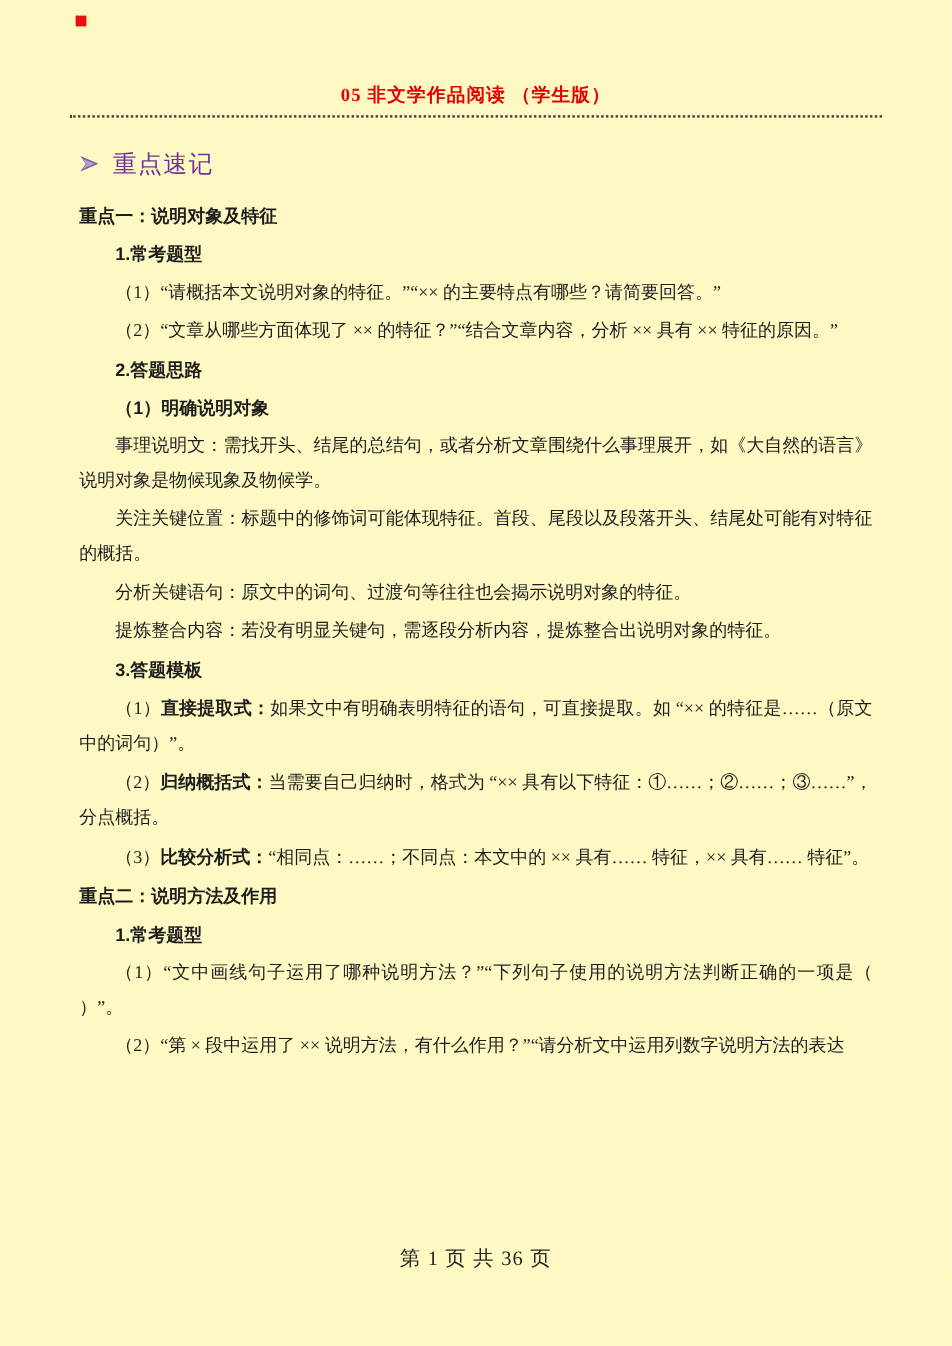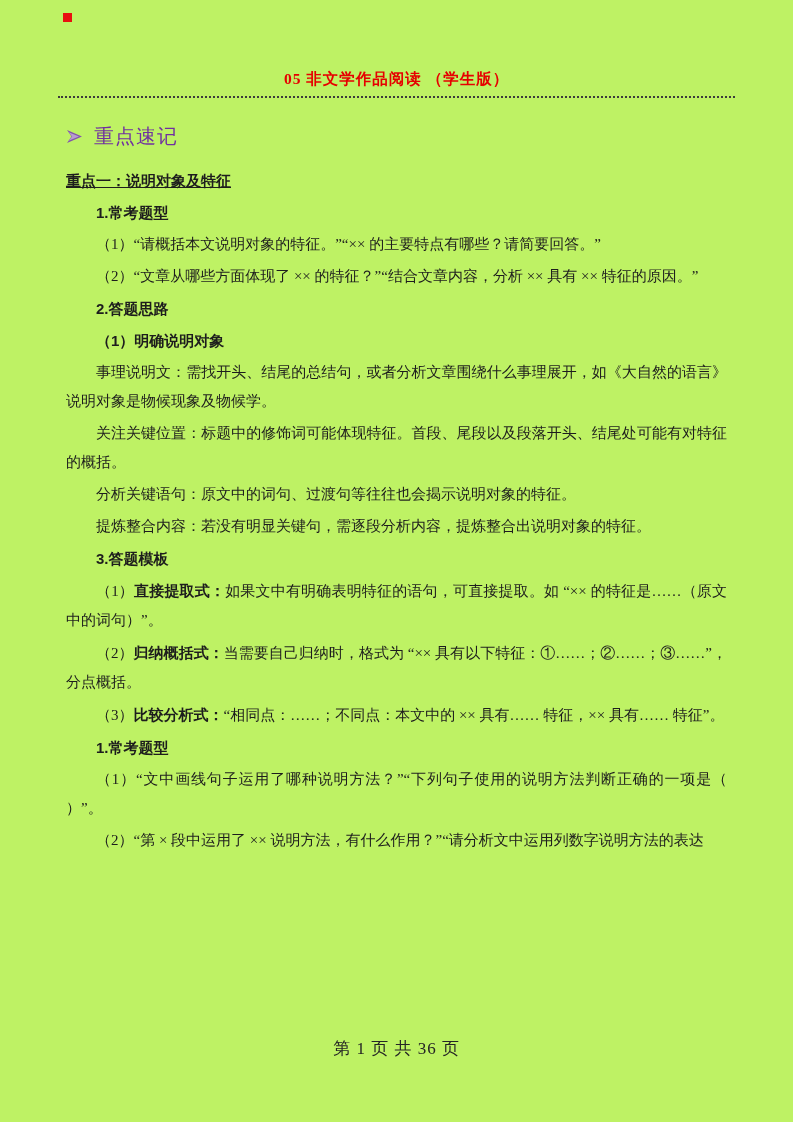--- a/index.html
+++ b/index.html
@@ -1,20 +1,20 @@
 <!DOCTYPE html>
 <html><head>
 <meta charset="utf-8">
 <style>
   html, body { margin:0; padding:0; background:#ffffff; }
   .page {
     position:relative;
     width:793px; height:1122px;
     margin:0 auto;
-    background:#bef264;
+    background:#fef9c3;
     overflow:hidden;
     font-family:"Liberation Serif","DejaVu Serif",serif;
     color:#1d1d1d;
   }
   .red-marker {
     position:absolute; left:63px; top:13px;
     width:9px; height:9px; background:#e81010;
   }
   .doc-header { padding-top:69px; }
   .header-title {
@@ -45,21 +45,20 @@
     margin:16px 66px 0 66px;
     font-size:15px;
     line-height:29px;
     text-align:justify;
   }
   .para { margin:0 0 3px 0; text-indent:2em; }
   .para.h1 {
     text-indent:0;
     font-weight:bold;
     font-family:"Liberation Sans","DejaVu Sans",sans-serif;
-    text-decoration:underline;
   }
   .para.h2 {
     font-weight:bold;
     font-family:"Liberation Sans","DejaVu Sans",sans-serif;
   }
   .run.bold {
     font-weight:bold;
     font-family:"Liberation Sans","DejaVu Sans",sans-serif;
   }
   .doc-footer {
@@ -101,20 +100,21 @@
       <p class="para h2"><span class="run bold">2.答题思路</span></p>
       <p class="para h2"><span class="run bold">（1）明确说明对象</span></p>
       <p class="para body"><span class="run">事理说明文：需找开头、结尾的总结句，或者分析文章围绕什么事理展开，如《大自然的语言》说明对象是物候现象及物候学。</span></p>
       <p class="para body"><span class="run">关注关键位置：标题中的修饰词可能体现特征。首段、尾段以及段落开头、结尾处可能有对特征的概括。</span></p>
       <p class="para body"><span class="run">分析关键语句：原文中的词句、过渡句等往往也会揭示说明对象的特征。</span></p>
       <p class="para body"><span class="run">提炼整合内容：若没有明显关键句，需逐段分析内容，提炼整合出说明对象的特征。</span></p>
       <p class="para h2"><span class="run bold">3.答题模板</span></p>
       <p class="para body"><span class="run">（1）</span><span class="run bold">直接提取式：</span><span class="run">如果文中有明确表明特征的语句，可直接提取。如 “×× 的特征是……（原文中的词句）”。</span></p>
       <p class="para body"><span class="run">（2）</span><span class="run bold">归纳概括式：</span><span class="run">当需要自己归纳时，格式为 “×× 具有以下特征：①……；②……；③……”，分点概括。</span></p>
       <p class="para body"><span class="run">（3）</span><span class="run bold">比较分析式：</span><span class="run">“相同点：……；不同点：本文中的 ×× 具有…… 特征，×× 具有…… 特征”。</span></p>
+      <p class="para h1"><span class="run bold">重点二：说明方法及作用</span></p>
       <p class="para h2"><span class="run bold">1.常考题型</span></p>
       <p class="para body"><span class="run">（1）“文中画线句子运用了哪种说明方法？”“下列句子使用的说明方法判断正确的一项是（ ）”。</span></p>
       <p class="para body"><span class="run">（2）“第 × 段中运用了 ×× 说明方法，有什么作用？”“请分析文中运用列数字说明方法的表达</span></p>
     </div>
 
   <div class="doc-footer">第 1 页 共 36 页</div>
 
 </div>
 
 </body></html>

